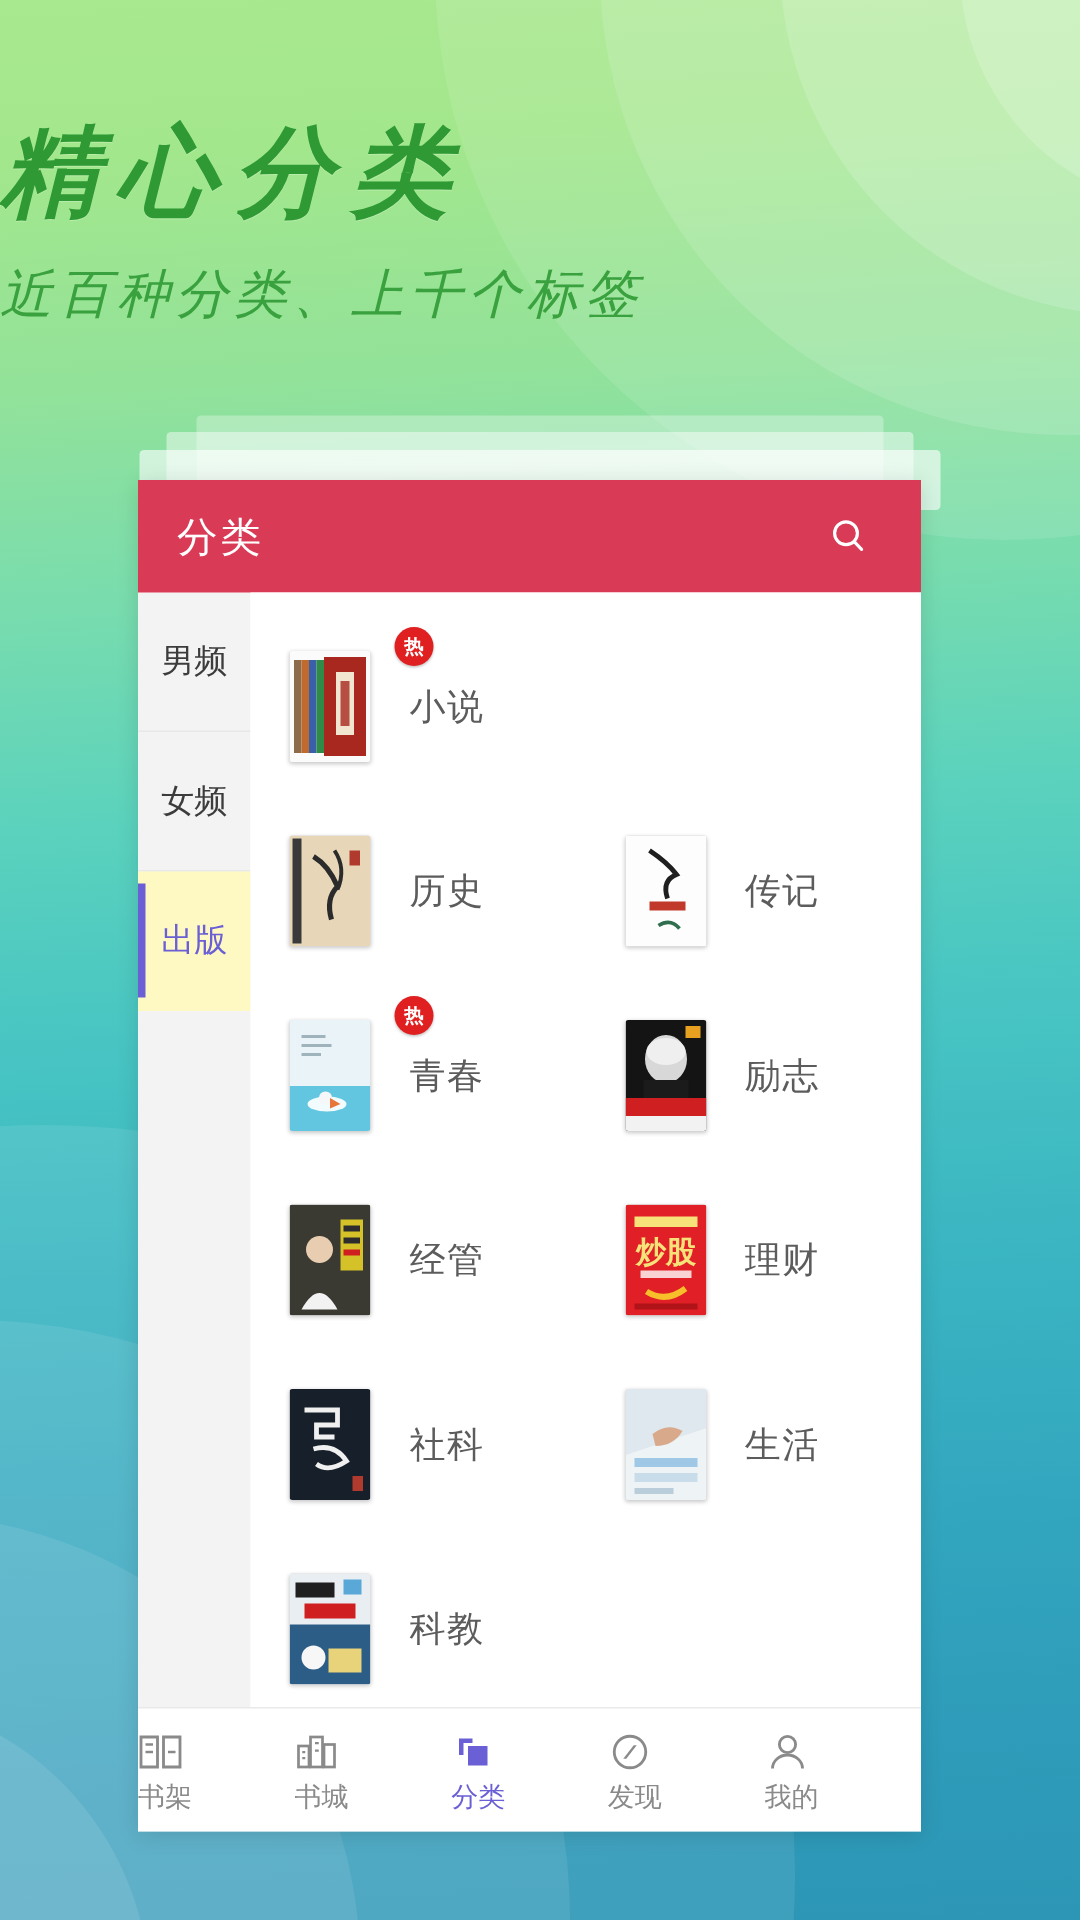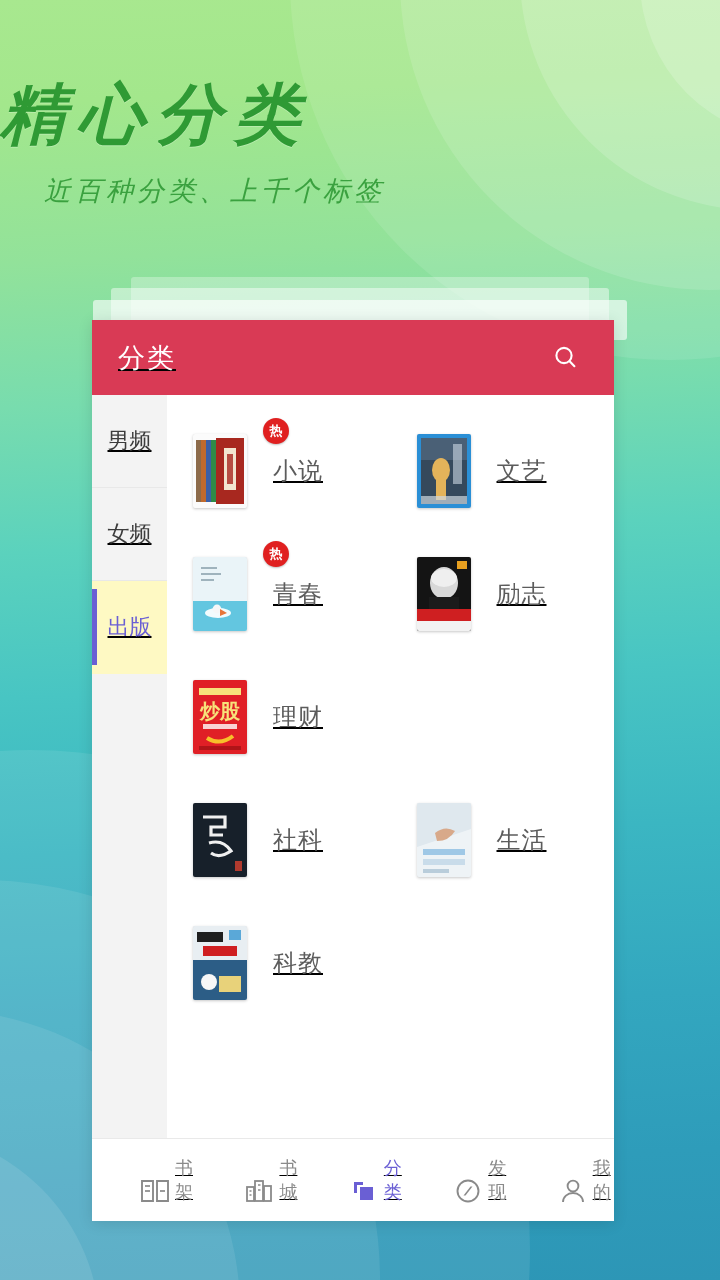--- a/index.html
+++ b/index.html
@@ -53,39 +53,38 @@
   #title-main{
     font-family:"DejaVu Serif","Liberation Serif",serif;
     font-size:66px; font-weight:bold; color:#2f9a34;
     letter-spacing:12px; line-height:1.1;
     font-style:italic;
     text-shadow:0 1px 0 rgba(255,255,255,.25);
   }
   #title-sub{
     margin-top:22px;
     font-family:"DejaVu Serif","Liberation Serif",serif;
-    font-size:27px; color:#3aa13f; letter-spacing:4px;
+    font-size:35px; color:#3aa13f; letter-spacing:4px;
     font-style:italic;
-    margin-left:44px;
   }
 
   
   .stackcard{ position:absolute; border-radius:3px; z-index:6; }
   .sc1{ left:131px; top:277px; width:458px; height:60px; background:rgba(255,255,255,.30); }
   .sc2{ left:111px; top:288px; width:498px; height:50px; background:rgba(255,255,255,.46); }
   .sc3{ left:ical; }
   .sc3{ left:93px; top:300px; width:534px; height:40px; background:rgba(255,255,255,.62); }
 
   
   #phone{
     position:absolute; left:92px; top:320px;
     width:522px; height:901px;
     background:#ffffff; z-index:10;
     box-shadow:0 2px 14px rgba(0,0,0,.12);
-    display:flex; flex-direction:column; overflow:hidden;text-decoration:underline;
+    display:flex; flex-direction:column; overflow:hidden;
   }
 
   
   #app-header{
     height:75px; background:#d93a55; flex:0 0 auto;
     display:flex; align-items:center; padding:0 26px;
     position:relative;
   }
   #app-title{ color:#fff; font-size:27px; letter-spacing:2px; }
   #search-btn{
@@ -145,22 +144,22 @@
   
   .cv{ position:absolute; inset:0; }
 
   
   #bottom-nav{
     height:83px; flex:0 0 83px; background:#fff;
     border-top:1px solid #e9e9e9;
     display:flex; align-items:center;
   }
   .nav-item{
-    flex:1 1 0; display:flex; flex-direction:row;
-    align-items:flex-end; justify-content:center; gap:5px;padding-left:48px;
+    flex:1 1 0; display:flex; flex-direction:column;
+    align-items:flex-start; justify-content:center; gap:5px;
   }
   .nav-icon{ height:30px; display:flex; align-items:flex-end; }
   .nav-label{ font-size:18px; color:#8a8a8a; }
   .nav-item.active .nav-label{ color:#6a5fd4; }
 </style>
 </head>
 <body>
 
 <div id="bg">
   <div class="arc tr1"></div>
@@ -222,36 +221,47 @@
               <rect x="13" y="6" width="5" height="62" fill="#3b5fa8"></rect>
               <rect x="18" y="6" width="5" height="62" fill="#2f8b48"></rect>
               <rect x="23" y="4" width="28" height="66" fill="#a8281f"></rect>
               <rect x="31" y="14" width="12" height="42" fill="#f2e6d0"></rect>
               <rect x="34" y="20" width="6" height="30" fill="#a8281f" opacity=".8"></rect>
             </svg>
           </div>
           <div class="cat-label">小说</div>
           <div class="hot-badge">热</div>
         </div>
-        <div class="cat-cell">
-          <div class="cover">
-            <svg class="cv" viewBox="0 0 54 74" preserveAspectRatio="none">
-              <rect width="54" height="74" fill="#2a8fd6"></rect>
-              <rect x="4" y="4" width="46" height="66" fill="#35495c"></rect>
-              <rect x="4" y="4" width="46" height="22" fill="#4a6076"></rect>
-              <ellipse cx="24" cy="36" rx="9" ry="12" fill="#e3b35a"></ellipse>
-              <rect x="19" y="44" width="10" height="22" fill="#e3b35a"></rect>
-              <rect x="36" y="10" width="9" height="40" fill="#d8e4ee" opacity=".55"></rect>
-              <rect x="4" y="62" width="46" height="8" fill="#cfd8e0" opacity=".7"></rect>
-            </svg>
-          </div>
-          <div class="cat-label">文艺</div>
-        </div>
-      </div>
-
+      </div>
+
+      <div class="cat-row">
+        <div class="cat-cell">
+          <div class="cover">
+            <svg class="cv" viewBox="0 0 54 74" preserveAspectRatio="none">
+              <rect width="54" height="74" fill="#e7d7b8"></rect>
+              <rect x="2" y="2" width="6" height="70" fill="#3a3a3a"></rect>
+              <path d="M16 14 q10 6 16 20 q-8 8 -4 22" stroke="#2b2b2b" stroke-width="3.4" fill="none"></path>
+              <path d="M30 10 q8 12 2 26" stroke="#2b2b2b" stroke-width="2.6" fill="none"></path>
+              <rect x="40" y="10" width="7" height="10" fill="#b03a2e"></rect>
+            </svg>
+          </div>
+          <div class="cat-label">历史</div>
+        </div>
+        <div class="cat-cell">
+          <div class="cover">
+            <svg class="cv" viewBox="0 0 54 74" preserveAspectRatio="none">
+              <rect width="54" height="74" fill="#fdfdfd"></rect>
+              <path d="M16 10 q12 8 18 16 q-10 4 -6 16" stroke="#1f1f1f" stroke-width="3.2" fill="none"></path>
+              <rect x="16" y="44" width="24" height="6" fill="#c0392b"></rect>
+              <path d="M22 60 q8 -5 14 2" stroke="#2f6f4f" stroke-width="2.4" fill="none"></path>
+            </svg>
+          </div>
+          <div class="cat-label">传记</div>
+        </div>
+      </div>
 
       <div class="cat-row">
         <div class="cat-cell">
           <div class="cover">
             <svg class="cv" viewBox="0 0 54 74" preserveAspectRatio="none">
               <rect width="54" height="74" fill="#eaf4f8"></rect>
               <rect y="44" width="54" height="30" fill="#63c6e0"></rect>
               <ellipse cx="25" cy="56" rx="13" ry="5" fill="#f2fbfd"></ellipse>
               <circle cx="24" cy="52" r="4.4" fill="#f5f7f8"></circle>
               <path d="M27 52 l7 4 l-7 3 z" fill="#e8763a"></path>
@@ -273,20 +283,34 @@
               <rect x="0" y="52" width="54" height="12" fill="#cf1f21"></rect>
               <rect x="0" y="64" width="54" height="10" fill="#f2f2f2"></rect>
               <rect x="40" y="4" width="10" height="8" fill="#e8a020"></rect>
             </svg>
           </div>
           <div class="cat-label">励志</div>
         </div>
       </div>
 
       <div class="cat-row">
+        <div class="cat-cell">
+          <div class="cover">
+            <svg class="cv" viewBox="0 0 54 74" preserveAspectRatio="none">
+              <rect width="54" height="74" fill="#3a3a32"></rect>
+              <circle cx="20" cy="30" r="9" fill="#e8cdb0"></circle>
+              <path d="M8 70 q12 -22 24 0 z" fill="#f2f2f2"></path>
+              <rect x="34" y="10" width="15" height="34" fill="#d4c228"></rect>
+              <rect x="36" y="14" width="11" height="4" fill="#2d2d2d"></rect>
+              <rect x="36" y="22" width="11" height="4" fill="#2d2d2d"></rect>
+              <rect x="36" y="30" width="11" height="4" fill="#cf1f21"></rect>
+            </svg>
+          </div>
+          <div class="cat-label">经管</div>
+        </div>
         <div class="cat-cell">
           <div class="cover">
             <svg class="cv" viewBox="0 0 54 74" preserveAspectRatio="none">
               <rect width="54" height="74" fill="#e01f26"></rect>
               <rect x="6" y="8" width="42" height="7" fill="#f7e27a"></rect>
               <text x="27" y="38" font-size="20" font-weight="bold" fill="#f7e27a" text-anchor="middle" font-family="DejaVu Sans, sans-serif">炒股</text>
               <rect x="10" y="44" width="34" height="5" fill="#fff" opacity=".8"></rect>
               <path d="M14 58 q13 8 26 -2" stroke="#f7c02a" stroke-width="4" fill="none"></path>
               <rect x="6" y="66" width="42" height="4" fill="#b01418"></rect>
             </svg>

